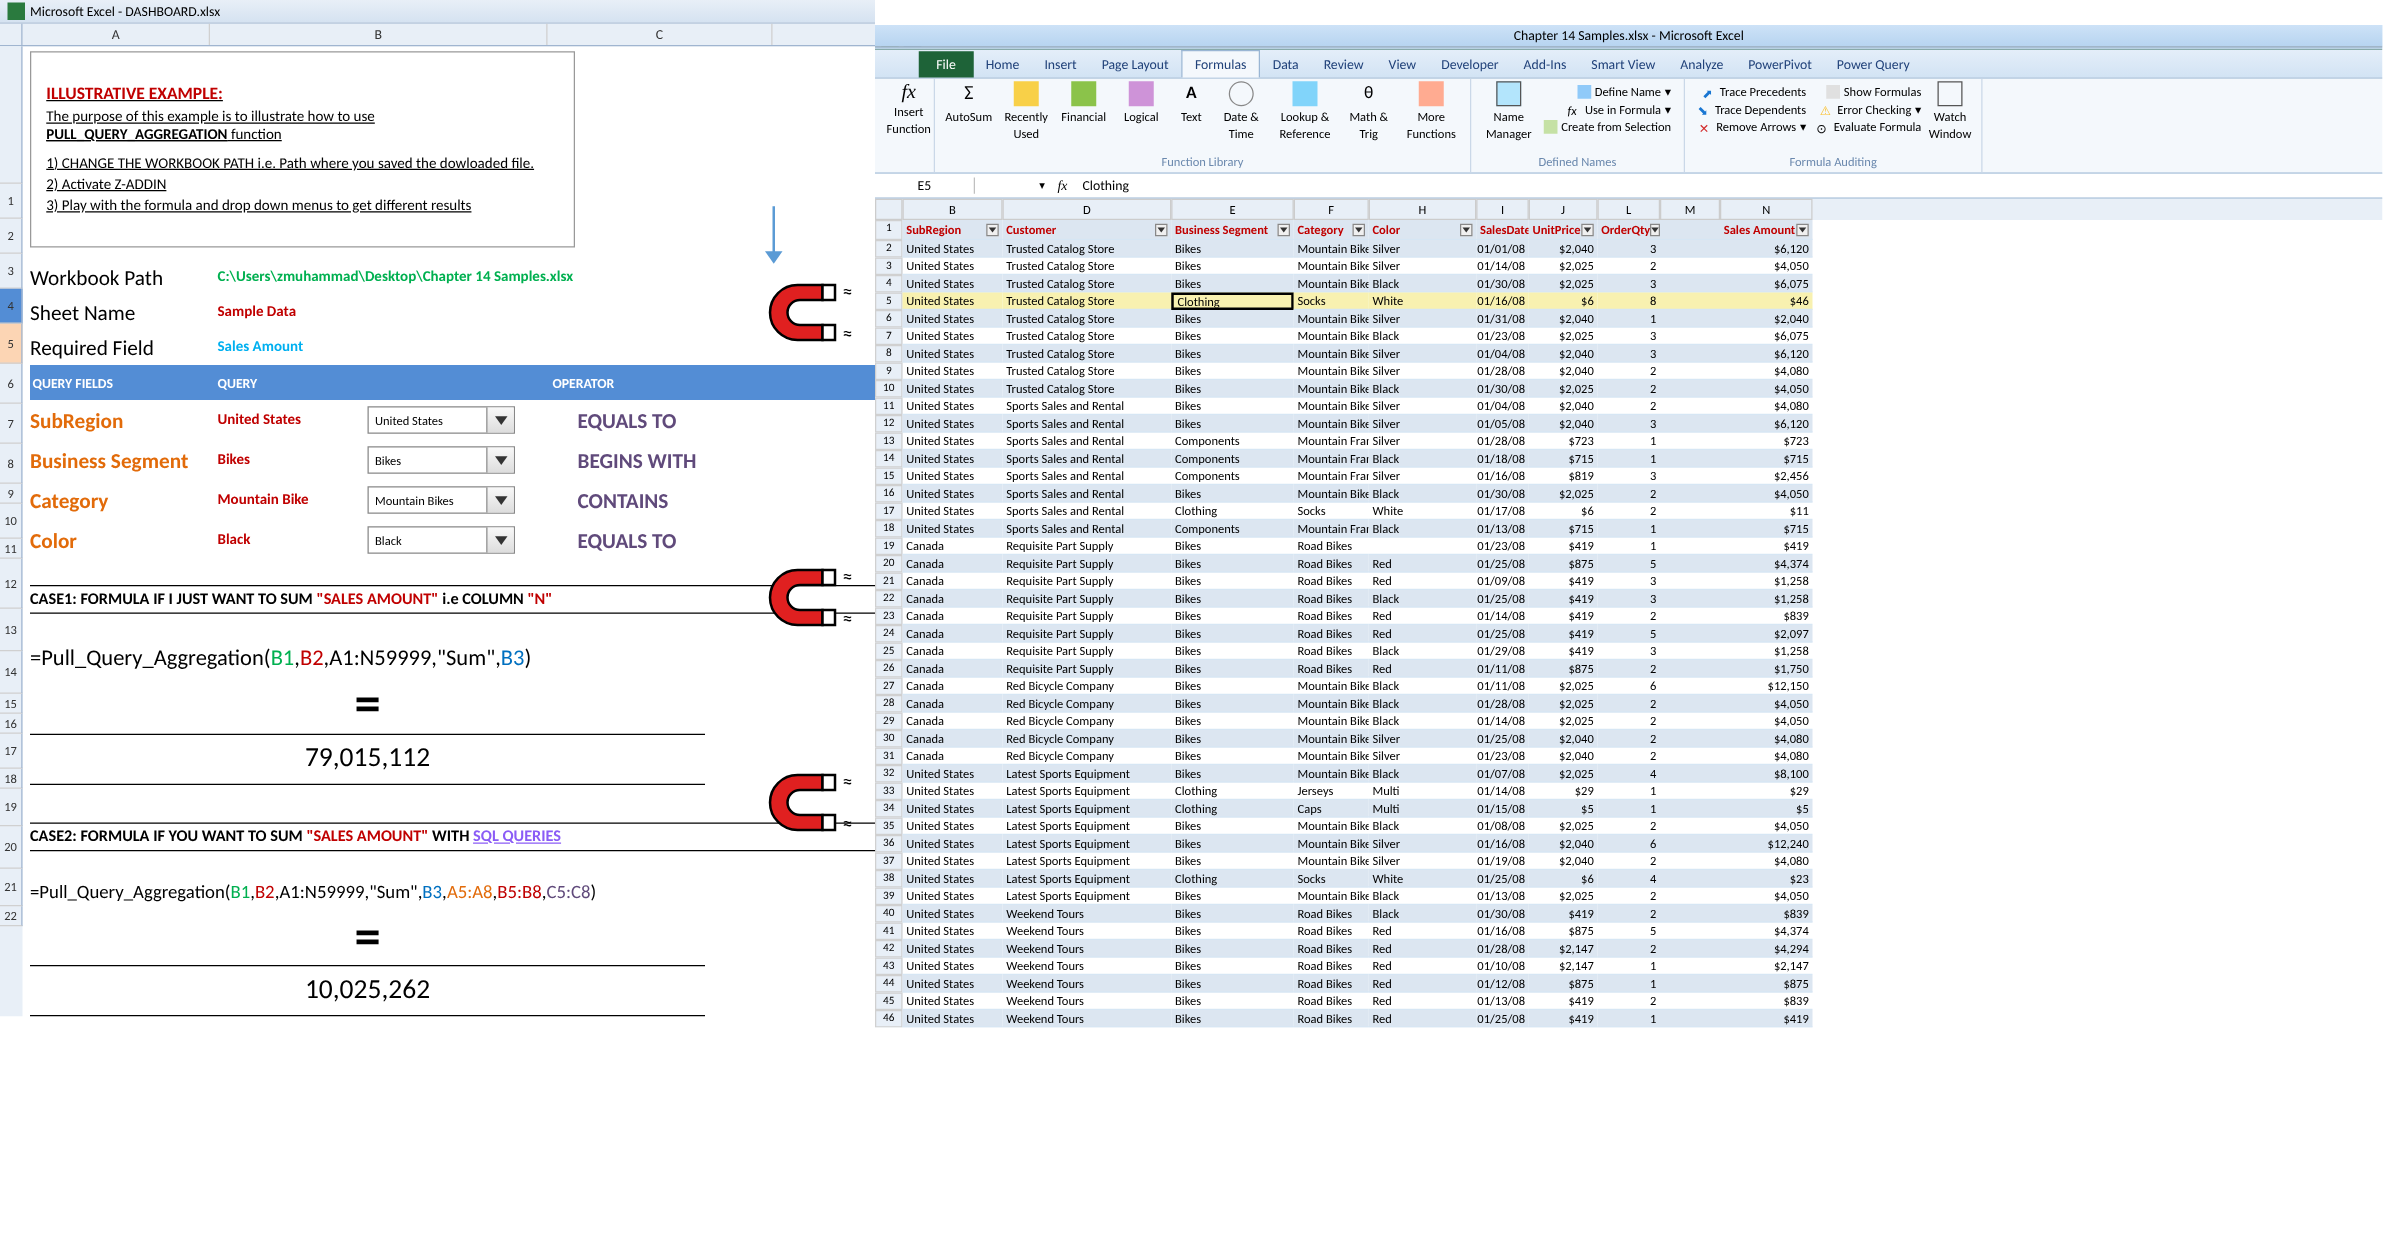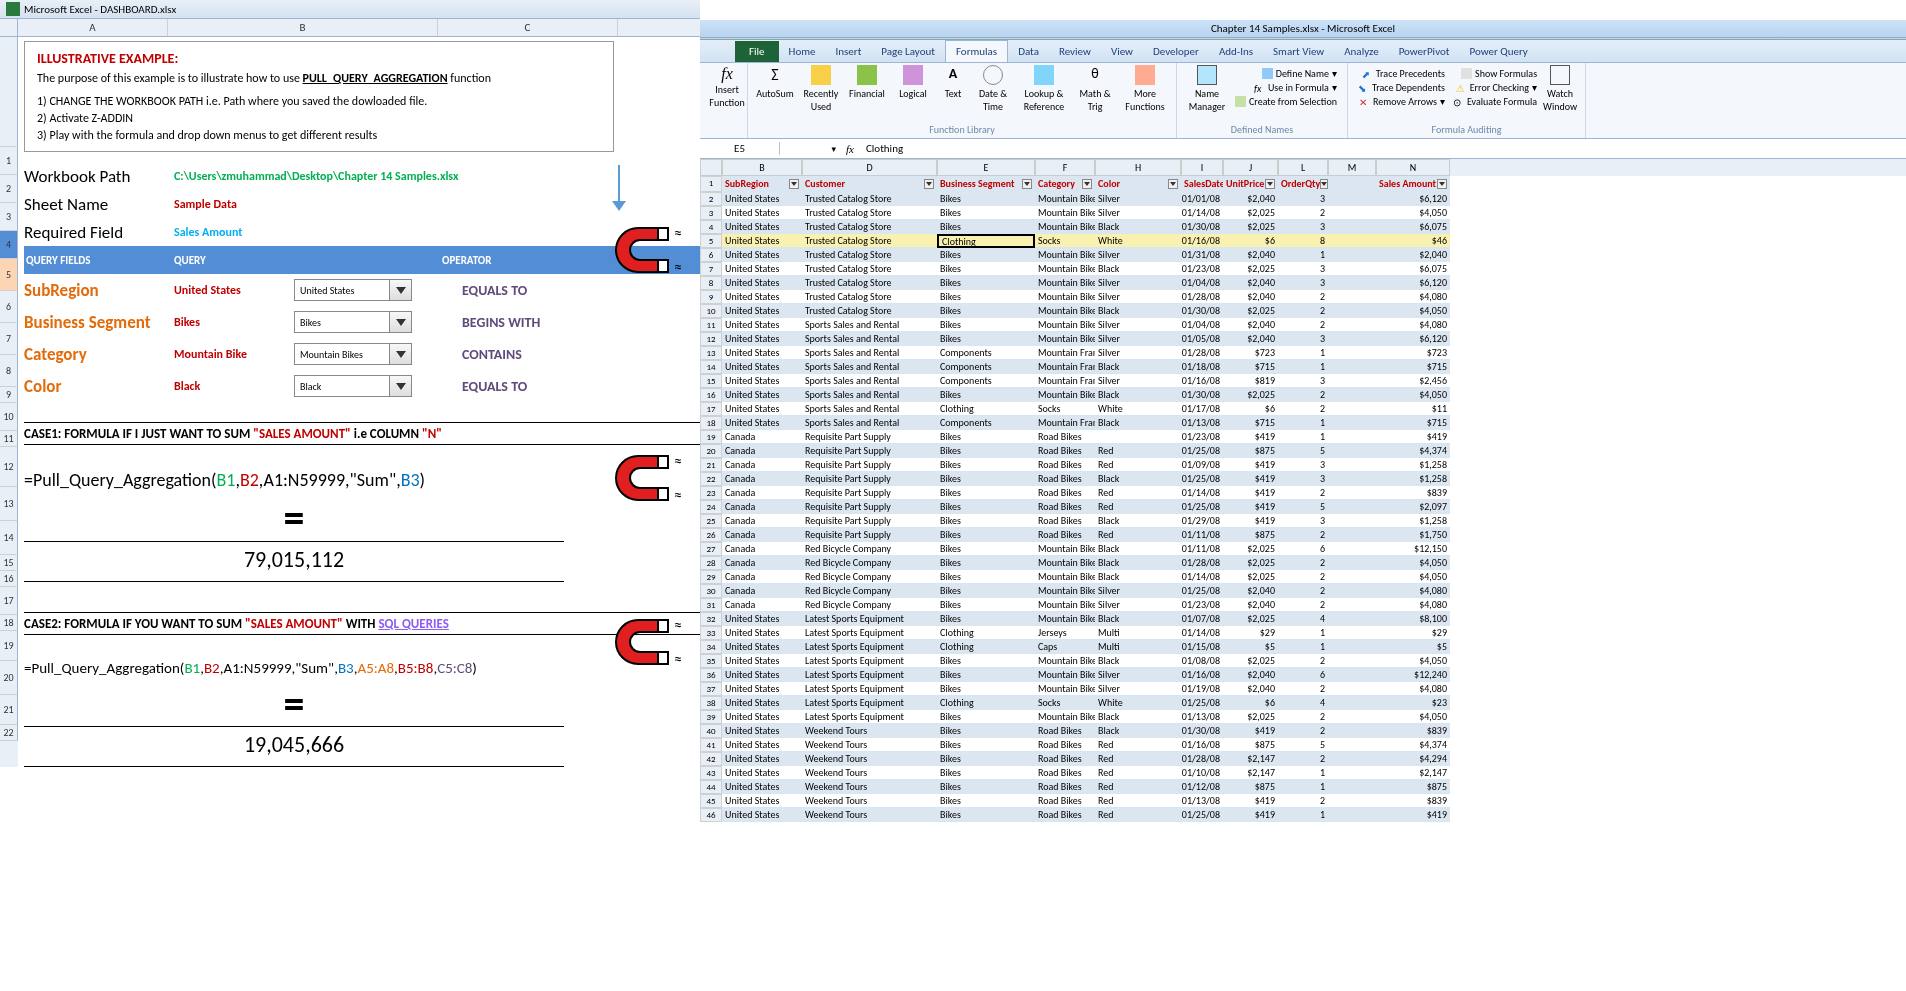--- a/index.html
+++ b/index.html
@@ -20,33 +20,33 @@
 .left-grid { display: flex; }
 .row-numbers { width: 18px; background: #e8eff7; display: flex; flex-direction: column; }
 .row-num { height: 28px; text-align: center; font-size: 10px; color: #333; border-bottom: 1px solid #d0d0d0; border-right: 1px solid #a0b5d0; display: flex; align-items: center; justify-content: center; }
 .row-num.tall { height: 32px; }
 .row-num.orange { background: #fcd5b4; }
 .row-num.blue { background: #538dd5; }
 .row-num.short { height: 16px; }
 .row-num.big { height: 110px; }
 .content-area { flex: 1; position: relative; padding-left: 6px; }
 
-.example-box { border: 1px solid #999; padding: 8px 12px; margin: 4px 0 10px 0; width: 590px; position: relative; }
+.example-box { border: 1px solid #999; padding: 24px 12px; margin: 4px 0 10px 0; width: 436px; position: relative; text-decoration: underline; }
 .ex-title { color: #c00000; font-weight: bold; font-size: 14px; }
 .ex-purpose { font-size: 12px; margin-top: 4px; }
 .ex-purpose u { font-weight: bold; }
 .ex-steps { font-size: 12px; margin-top: 8px; line-height: 1.4; }
 .arrow-line { position: absolute; right: 80px; top: 128px; width: 2px; height: 40px; background: #5b9bd5; }
 .arrow-head { position: absolute; right: 74px; top: 164px; width: 0; height: 0; border-left: 7px solid transparent; border-right: 7px solid transparent; border-top: 10px solid #5b9bd5; }
 
 .field-row { display: flex; align-items: center; height: 28px; }
 .field-row.hdr { background: #538dd5; color: #fff; font-weight: bold; height: 28px; }
 .f-label { width: 150px; font-size: 17px; }
 .f-val { width: 120px; font-size: 12px; font-weight: bold; }
-.f-op { font-size: 14px; font-weight: bold; color: #604a7b; }
+.f-op { font-size: 17px; font-weight: bold; color: #604a7b; }
 
 .green { color: #00b050; font-weight: bold; }
 .red { color: #c00000; font-weight: bold; }
 .cyan { color: #00b0f0; font-weight: bold; }
 .orange-txt { color: #e26b0a; font-weight: bold; }
 
 .dropdown { display: flex; align-items: center; border: 1px solid #888; width: 118px; height: 22px; background: #fff; margin-right: 50px; }
 .dropdown span { flex: 1; padding: 0 5px; font-size: 10px; }
 .dd-btn { width: 22px; height: 20px; background: linear-gradient(#f8f8f8,#ddd); border-left: 1px solid #888; display: flex; align-items: center; justify-content: center; }
 .dd-btn::after { content: ""; border-left: 5px solid transparent; border-right: 5px solid transparent; border-top: 7px solid #333; }
@@ -228,21 +228,21 @@
 
       <div style="height:24px"></div>
       <div class="case-hdr">
         <span>CASE2: FORMULA IF YOU WANT TO SUM </span><span class="r">"SALES AMOUNT"</span><span> WITH </span><span class="r u">SQL QUERIES</span>
       </div>
       <div style="height:12px"></div>
       <div class="formula-line" style="font-size:15px">
         <span>=Pull_Query_Aggregation(</span><span class="g">B1</span>,<span class="r">B2</span>,<span>A1:N59999</span>,<span>"Sum"</span>,<span class="b">B3</span>,<span class="o">A5:A8</span>,<span class="r">B5:B8</span>,<span style="color:#604a7b">C5:C8</span>)
       </div>
       <div class="eq-sign">=</div>
-      <div class="result">19,045,666</div>
+      <div class="result">10,025,262</div>
     </div>
   </div>
 
   <svg style="position:absolute; left:588px; top:220px; width:110px; height:75px">
     <path d="M 50 8 A 22 22 0 0 0 50 52 L 70 52 L 70 40 L 52 40 A 10 10 0 0 1 52 20 L 70 20 L 70 8 Z" fill="#e02020" stroke="#000" stroke-width="2"></path>
     <rect x="70" y="8" width="10" height="12" fill="#fff" stroke="#000" stroke-width="2"></rect>
     <rect x="70" y="40" width="10" height="12" fill="#fff" stroke="#000" stroke-width="2"></rect>
     <text x="86" y="18" font-size="16">≈</text>
       <text x="86" y="52" font-size="16">≈</text>
   </svg>

